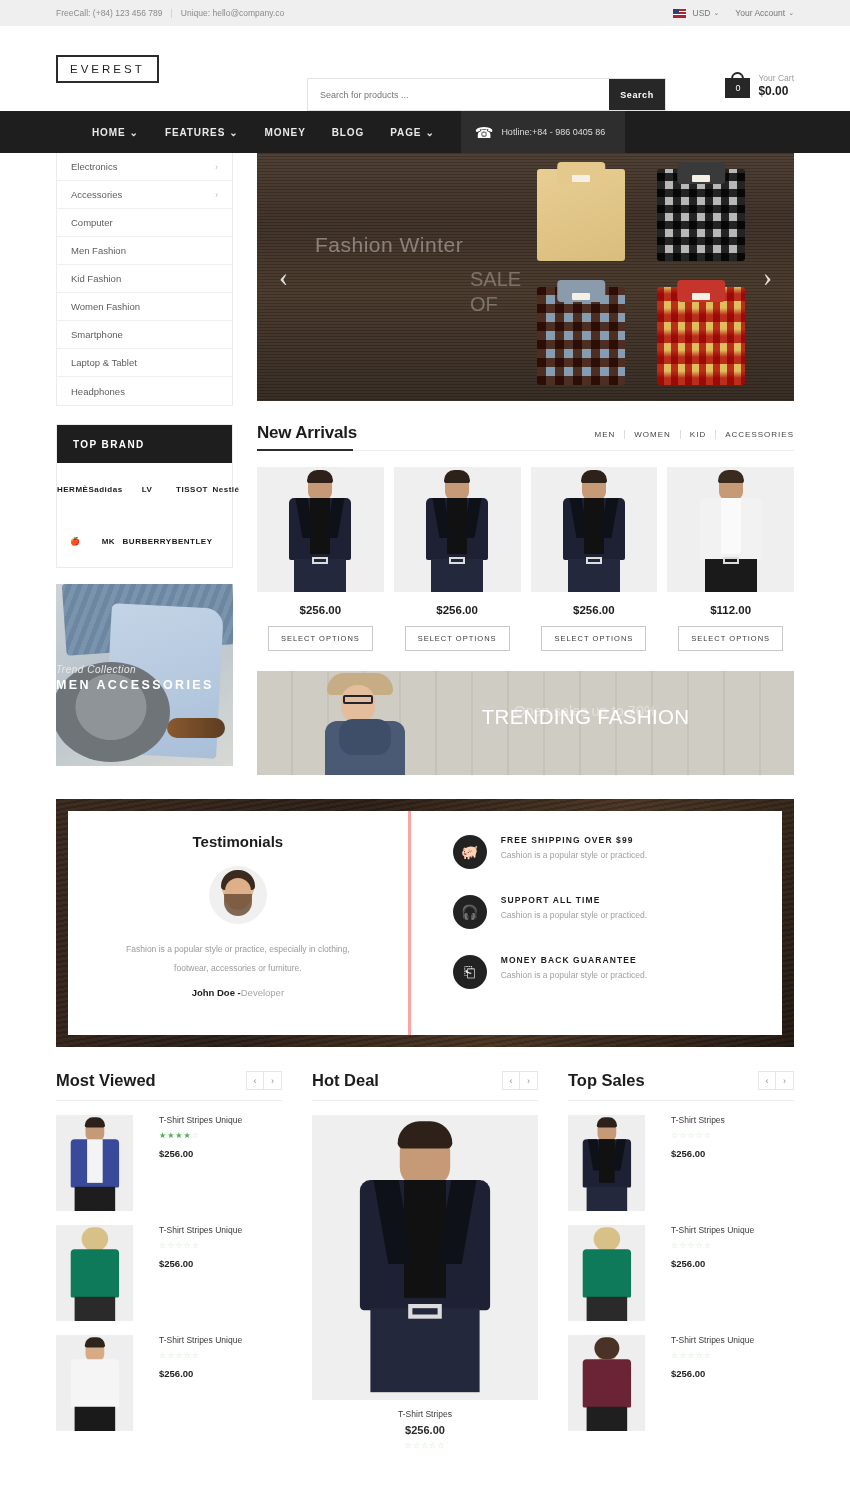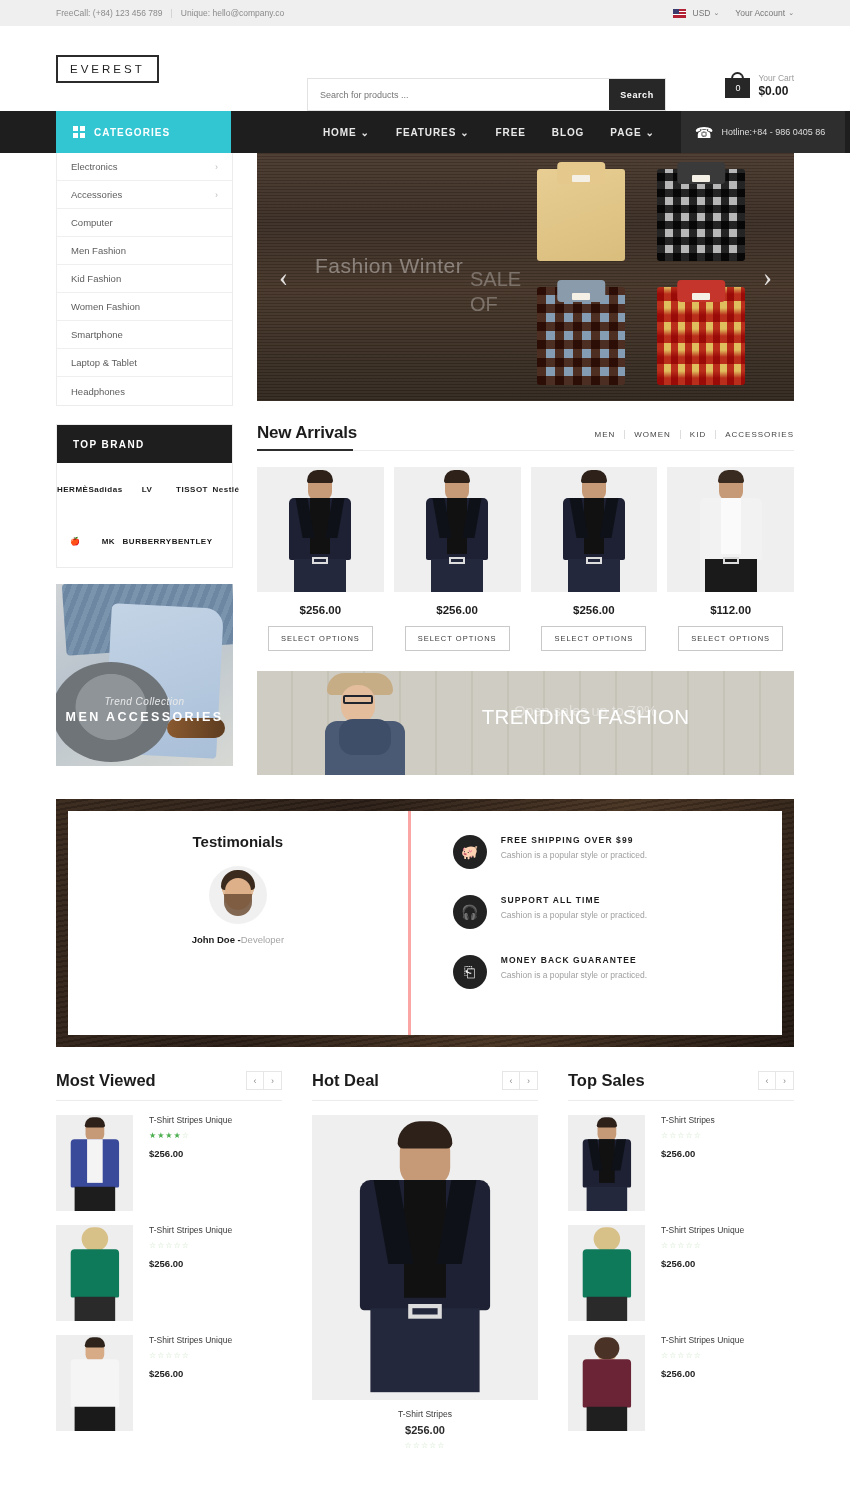--- a/index.html
+++ b/index.html
@@ -138,21 +138,21 @@
   }
   .sidebanner .hat {
     position: absolute; bottom: 4px; left: -4px; width: 118px; height: 100px;
     background: radial-gradient(ellipse at 50% 45%,#8f9499 0 42%,#6f7479 43% 100%);
     border-radius: 50%;
   }
   .sidebanner .glasses {
     position: absolute; bottom: 28px; right: 8px; width: 58px; height: 20px;
     background: linear-gradient(90deg,#8a5a30,#5d3c20); border-radius: 10px;
   }
-  .sb-text { position: absolute; left: 0; right: 0; top: 80px; text-align: center; z-index: 3; margin-top: 32px; }
+  .sb-text { position: absolute; left: 0; right: 0; top: 80px; text-align: left; z-index: 3; }
   .sb-sub { color: #e9e9e9; font-size: 10px; font-style: italic; letter-spacing: .5px; }
   .sb-title {
     color: #fff; font-size: 12.5px; font-weight: bold; letter-spacing: 2.4px; margin-top: 3px;
   }
 
   
   .hero {
     height: 248px; position: relative; overflow: hidden;
     background:
       repeating-linear-gradient(180deg, rgba(0,0,0,.12) 0 1px, rgba(255,255,255,.03) 1px 3px),
@@ -161,21 +161,21 @@
   .sh { position: absolute; border-radius: 3px; }
   .sh .collar {
     position: absolute; top: -7px; left: 50%; transform: translateX(-50%);
     width: 54%; height: 22px; border-radius: 4px;
   }
   .sh .tag {
     position: absolute; top: 6px; left: 50%; transform: translateX(-50%);
     width: 18px; height: 7px; background: #f4f0e6; border-radius: 1px;
   }
   .hero-text { position: absolute; left: 58px; top: 80px; z-index: 5; }
-  .hw-sub { color: rgba(255,255,255,.38); font-size: 21px; letter-spacing: .5px; margin-top: 21px; }
+  .hw-sub { color: rgba(255,255,255,.38); font-size: 21px; letter-spacing: .5px; }
   .hw-big { color: #fff; font-size: 46px; font-weight: bold; line-height: 1; margin-top: -4px; }
   .hw-sale {
     position: absolute; left: 155px; top: 34px; color: rgba(255,255,255,.3);
     font-size: 20px; line-height: 1.25;
   }
   .harrow {
     position: absolute; top: 50%; transform: translateY(-50%);
     color: rgba(255,255,255,.85); font-size: 27px; z-index: 6; cursor: pointer;
     font-family: "Liberation Serif", serif;
   }
@@ -269,21 +269,21 @@
   .bhead { display: flex; align-items: center; }
   .btitle { font-size: 16.5px; font-weight: bold; color: #1c1c1c; }
   .navs { margin-left: auto; display: flex; border: 1px solid #e6e6e6; }
   .navs span {
     width: 17px; height: 17px; display: flex; align-items: center; justify-content: center;
     font-size: 9px; color: #8b8b8b; cursor: pointer;
   }
   .navs span:first-child { border-right: 1px solid #e6e6e6; }
   .brule { height: 1px; background: #ececec; margin-top: 10px; }
 
-  .litem { display: flex; gap: 16px; padding: 14px 0 0; align-items: flex-start; }
+  .litem { display: flex; gap: 26px; padding: 14px 0 0; align-items: flex-start; }
   .lthumb { width: 77px; height: 96px; flex: 0 0 77px; background: #eeeeee; position: relative; overflow: hidden; }
   .lname { font-size: 8.5px; color: #3a3a3a; }
   .stars { margin-top: 6px; font-size: 8px; letter-spacing: 1px; color: #cfe6c9; }
   .stars .on { color: #4caf50; }
   .lprice { font-size: 9.5px; font-weight: bold; color: #1d1d1d; margin-top: 8px; }
 
   .hotimg { height: 285px; background: #efefef; margin-top: 14px; position: relative; overflow: hidden; }
   .hotmeta { text-align: center; margin-top: 9px; }
   .hotname { font-size: 8.5px; color: #3a3a3a; }
   .hotprice { font-size: 11px; font-weight: bold; margin-top: 5px; }
@@ -326,40 +326,31 @@
         <div class="body">0</div>
       </div>
       <div>
         <div class="cartlabel">Your Cart</div>
         <div class="cartprice">$0.00</div>
       </div>
     </div>
   </div>
 
   <div class="navbar">
-    <div class="catbtn">
-      <span class="grid-icon">
-          <i></i>
-          <i></i>
-          <i></i>
-          <i></i>
-        </span>
-      <span>CATEGORIES</span>
-    </div>
     <div class="menu">
       <a href="#">
         <span>HOME</span>
         <span>⌄</span>
       </a>
       <a href="#">
         <span>FEATURES</span>
         <span>⌄</span>
       </a>
       <a href="#">
-        <span>FREE</span>
+        <span>MONEY</span>
       </a>
       <a href="#">
         <span>BLOG</span>
       </a>
       <a href="#">
         <span>PAGE</span>
         <span>⌄</span>
       </a>
     </div>
     <div class="hotline">
@@ -573,20 +564,24 @@
 
   <div class="band">
     <div class="bandinner">
       <div class="tcol">
         <div class="ttitle">Testimonials</div>
         <div class="avatar">
           <div class="av-hair"></div>
             <div class="av-face"></div>
             <div class="av-beard"></div>
         </div>
+        <div class="tquote">
+          <div>Fashion is a popular style or practice, especially in clothing,</div>
+          <div>footwear, accessories or furniture.</div>
+        </div>
         <div class="tauthor">
           <b>John Doe -</b><span>Developer</span>
         </div>
       </div>
       <div class="fcol">
         <div class="frow">
           <div class="fic">🐖</div>
           <div>
             <div class="ftitle">FREE SHIPPING OVER $99</div>
             <div class="fdesc">Cashion is a popular style or practiced.</div>

